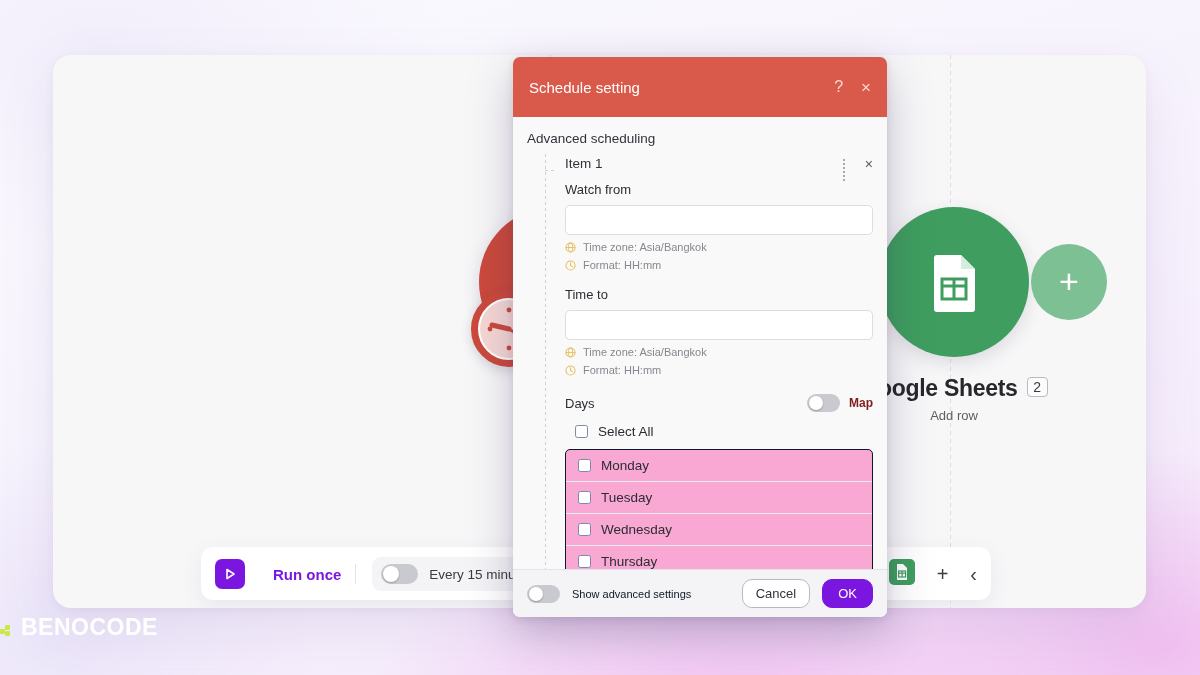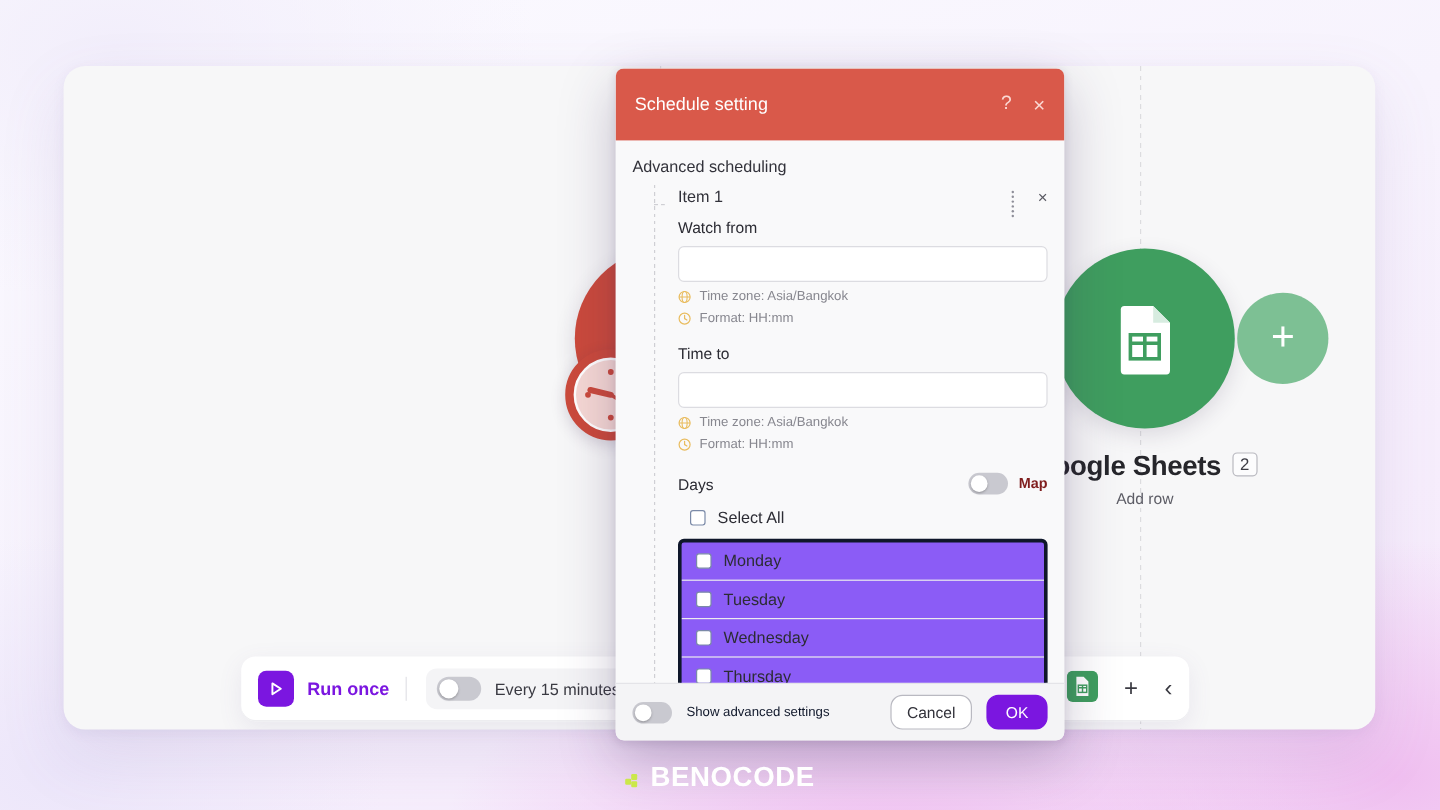--- a/index.html
+++ b/index.html
@@ -126,21 +126,21 @@
     height: 54px;
     background: #fff;
     border-radius: 12px 12px 12px 12px;
     display: flex;
     align-items: center;
     padding: 0 14px;
     gap: 0px;
     box-shadow: 0 -1px 0 #ededf0 inset, 0 6px 20px rgba(110,90,150,.10);
     width: 790px;
   }
-  .run-once { display:flex; align-items:center; gap:11px; padding-right:14px; }
+  .run-once { display:flex; align-items:center; gap:28px; padding-right:14px; }
   .play-btn {
     width: 30px; height: 30px;
     border-radius: 7px;
     background: #7b16e0;
     display:flex; align-items:center; justify-content:center;
   }
   .run-label { color:#7b16e0; font-size:15px; font-weight:bold; }
   .tb-divider { width:1px; height:20px; background:#e2e2e7; }
 
   .interval-pill {
@@ -258,23 +258,23 @@
   .chk {
     width:13px; height:13px;
     border:1.5px solid #7b8aa8;
     border-radius:2.5px;
     background:#fff;
     flex:none;
   }
   .chk-text { font-size:13.5px; color:#2c2c34; }
 
   .days-list {
-    border:3px solid #0f172a;
+    border:1px solid #0f172a;
     border-radius:5px;
-    background:#8b5cf6;
+    background:#f9a8d4;
     overflow:hidden;
   }
   .day-row {
     display:flex; align-items:center; gap:10px;
     padding:8px 12px;
     border-bottom:1px solid #ececef;
     font-size:13.5px; color:#2c2c34;
   }
   .day-row:last-child { border-bottom:none; }
 
@@ -303,22 +303,22 @@
     position: absolute;
     left: 880px; top: 200px;
     width: 5px; height: 370px;
     background: #6f6f76;
     border-radius: 3px;
   }
 
   
   #brand {
     position:absolute;
-    left:0; right:0; bottom:14px;
-    display:flex; align-items:center; justify-content:center;
+    left:0; right:0; bottom:34px;
+    display:flex; align-items:center; 
     gap:7px;
     margin-top:16px;
   }
   .brand-dots { position:relative; width:14px; height:14px; }
   .brand-dots i {
     position:absolute; width:5px; height:5px; background:#cbe84a; border-radius:1px;
   }
   .brand-text {
     color:#fff; font-size:23px; font-weight:bold; letter-spacing:.5px;
   }

